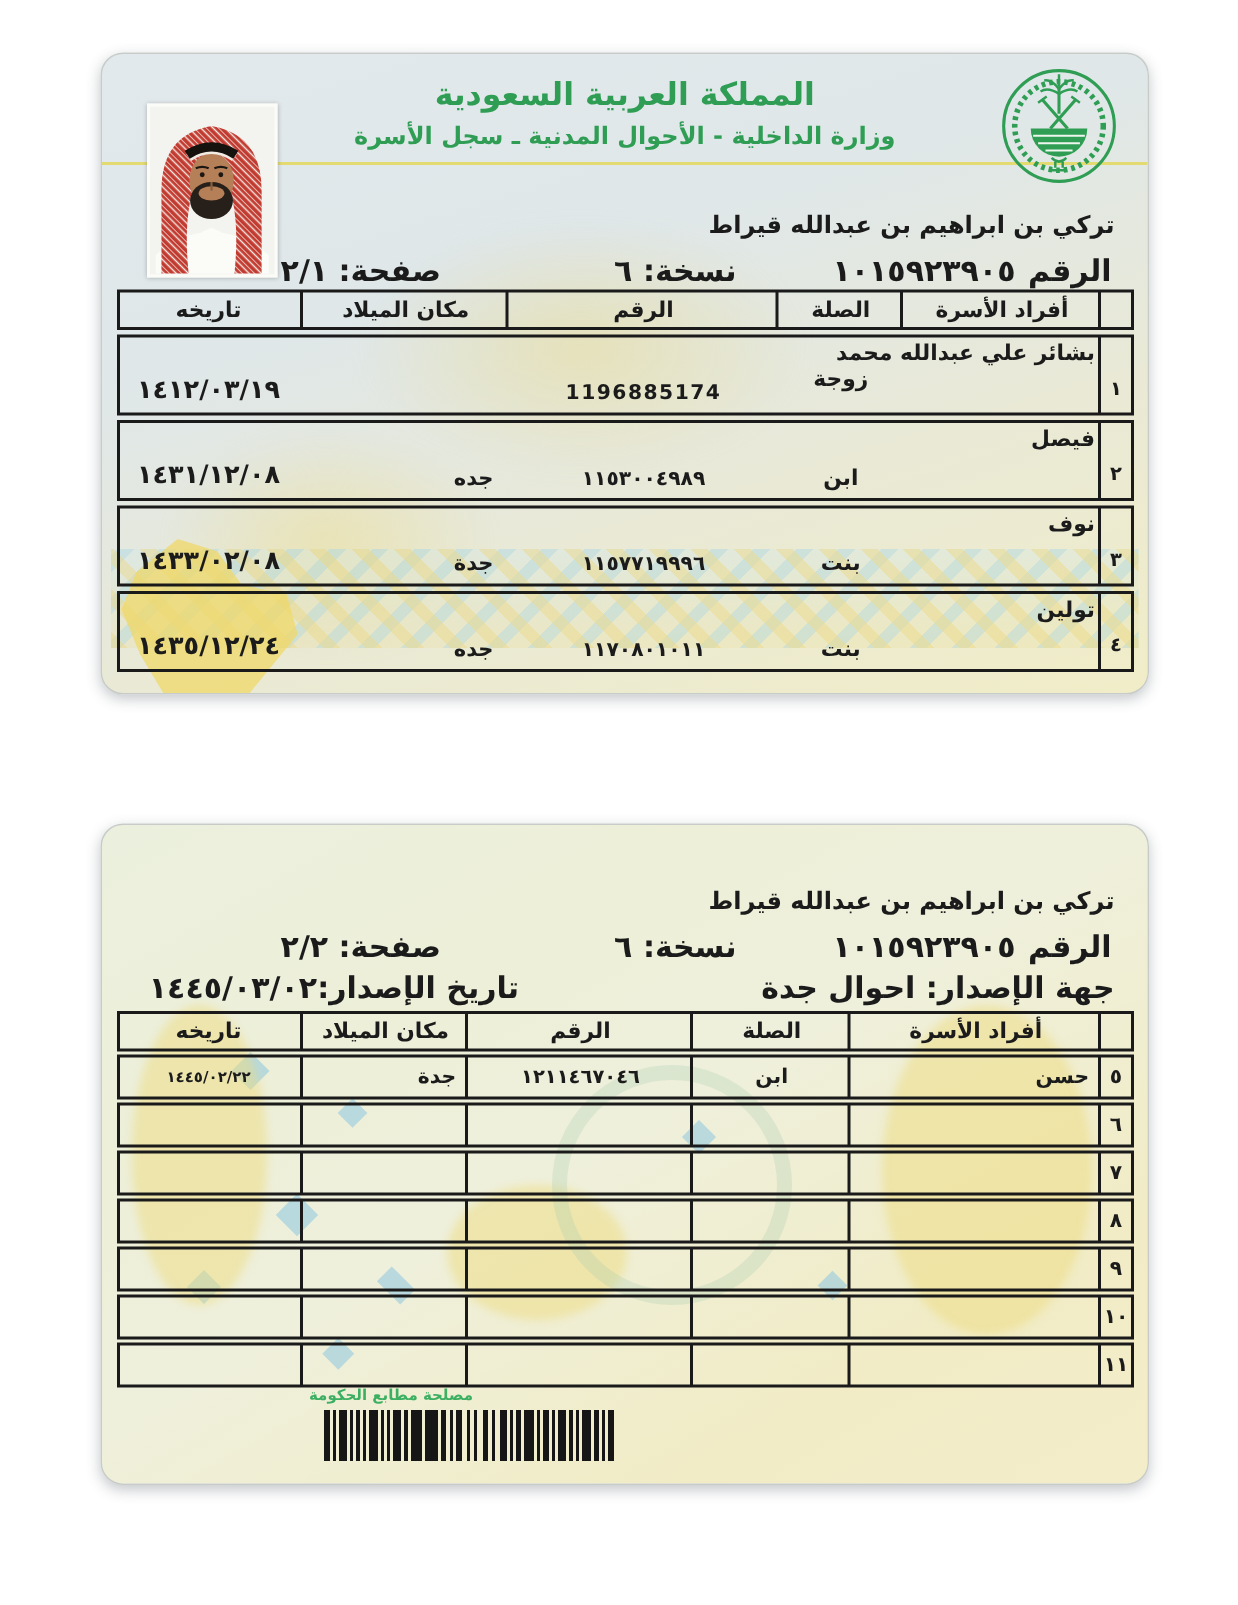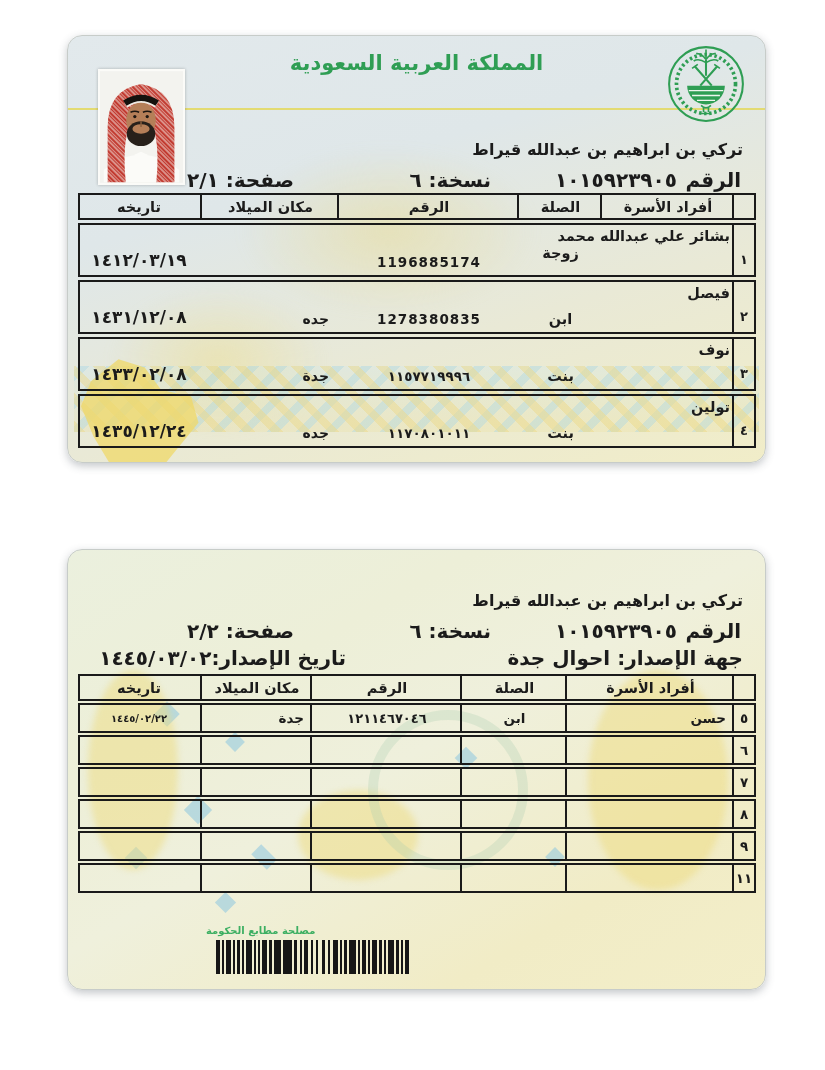--- a/index.html
+++ b/index.html
@@ -112,20 +112,21 @@
         <path d="M33 31 L40 26 M67 31 L60 26" stroke-width="2"></path>
       </g>
       <path d="M27 52 A23 23 0 0 0 73 52 Z" fill="#2f9e54"></path>
       <g stroke="#eef6ee" stroke-width="1.6" fill="none">
         <path d="M29 58 L71 58 M33 64 L67 64 M39 70 L61 70"></path>
       </g>
       <path d="M44 76 Q50 82 56 76 M47 79 L47 84 M53 79 L53 84 M44 86 L56 86" stroke="#2f9e54" stroke-width="2" fill="none"></path>
     </svg>
 
     <div class="z title1 green b">المملكة العربية السعودية</div>
+    <div class="z title2 green b">وزارة الداخلية - الأحوال المدنية ـ سجل الأسرة</div>
 
     <svg class="z photo" width="87" height="116" viewBox="0 0 87 116">
       <defs>
         <pattern id="gh" width="6" height="6" patternUnits="userSpaceOnUse" patternTransform="rotate(45)">
           <rect width="6" height="6" fill="#c23b31"></rect>
           <path d="M0 0 H6 M0 3 H6" stroke="#f4e8e2" stroke-width="1.1"></path>
         </pattern>
       </defs>
       <rect width="87" height="116" fill="#f3f3ef"></rect>
       <path d="M4 116 L4 103 Q22 87 43 87 Q64 87 83 103 L83 116 Z" fill="#fbfbf8"></path>
@@ -170,21 +171,21 @@
         <span class="cell f-num">1196885174</span>
         <span class="cell f-pob"></span>
         <span class="cell f-dat">١٤١٢/٠٣/١٩</span>
       </div>
 
       <div class="frow">
         <span class="vdiv" style="right:20px"></span>
         <span class="cell c-idx f-idx">٢</span>
         <span class="cell f-name">فيصل</span>
         <span class="cell f-rel">ابن</span>
-        <span class="cell f-num">1278380835</span>
+        <span class="cell f-num">١١٥٣٠٠٤٩٨٩</span>
         <span class="cell f-pob">جده</span>
         <span class="cell f-dat">١٤٣١/١٢/٠٨</span>
       </div>
 
       <div class="frow">
         <span class="vdiv" style="right:20px"></span>
         <span class="cell c-idx f-idx">٣</span>
         <span class="cell f-name">نوف</span>
         <span class="cell f-rel">بنت</span>
         <span class="cell f-num">١١٥٧٧١٩٩٩٦</span>
@@ -305,20 +306,33 @@
           <span class="vdiv" style="right:442px"></span>
         <span class="vdiv" style="right:552px"></span>
         <span class="cell b-cell b-idx2 c-idx">٩</span>
         <span class="cell b-cell b-name bh-mem"></span>
         <span class="cell b-cell b-rel bh-rel"></span>
         <span class="cell b-cell b-num bh-num"></span>
         <span class="cell b-cell b-name bh-pob"></span>
         <span class="cell b-cell b-dat bh-dat"></span>
       </div>
 
+      <div class="brow">
+        <span class="vdiv" style="right:20px"></span>
+          <span class="vdiv" style="right:187px"></span>
+        <span class="vdiv" style="right:292px"></span>
+          <span class="vdiv" style="right:442px"></span>
+        <span class="vdiv" style="right:552px"></span>
+        <span class="cell b-cell b-idx2 c-idx">١٠</span>
+        <span class="cell b-cell b-name bh-mem"></span>
+        <span class="cell b-cell b-rel bh-rel"></span>
+        <span class="cell b-cell b-num bh-num"></span>
+        <span class="cell b-cell b-name bh-pob"></span>
+        <span class="cell b-cell b-dat bh-dat"></span>
+      </div>
 
       <div class="brow">
         <span class="vdiv" style="right:20px"></span>
           <span class="vdiv" style="right:187px"></span>
         <span class="vdiv" style="right:292px"></span>
           <span class="vdiv" style="right:442px"></span>
         <span class="vdiv" style="right:552px"></span>
         <span class="cell b-cell b-idx2 c-idx">١١</span>
         <span class="cell b-cell b-name bh-mem"></span>
         <span class="cell b-cell b-rel bh-rel"></span>

